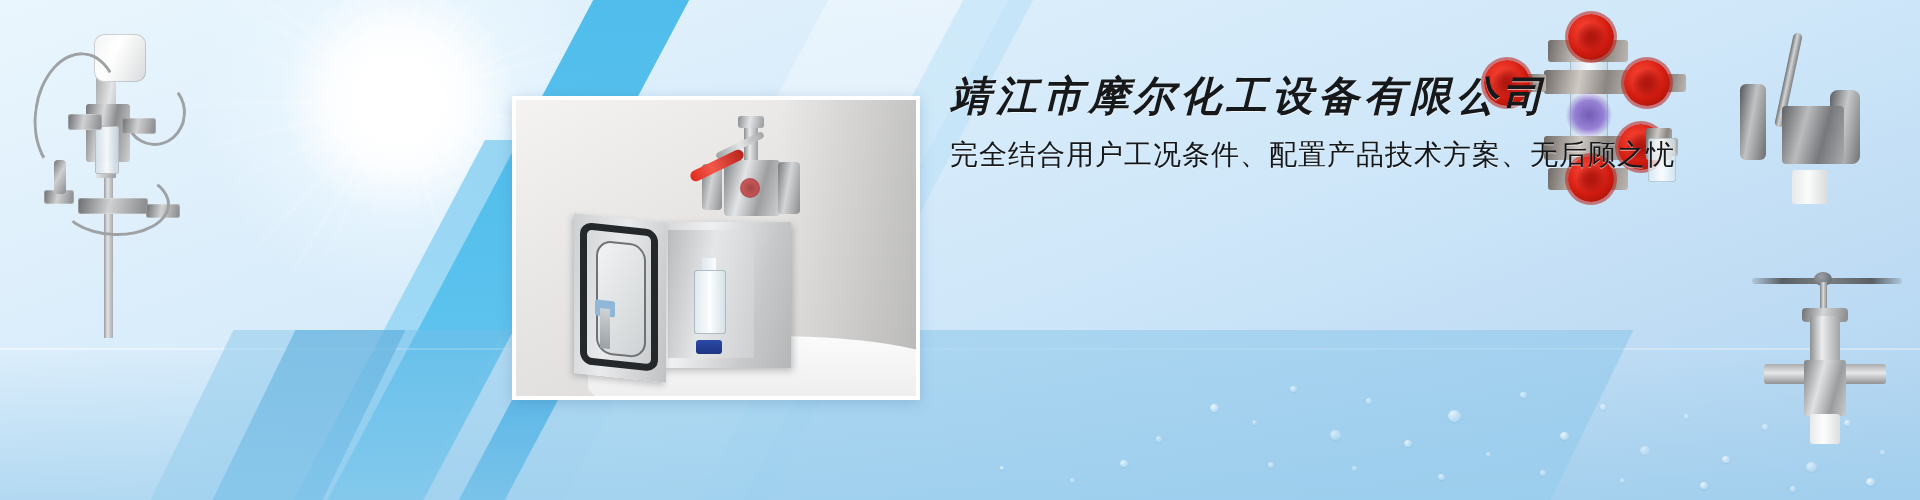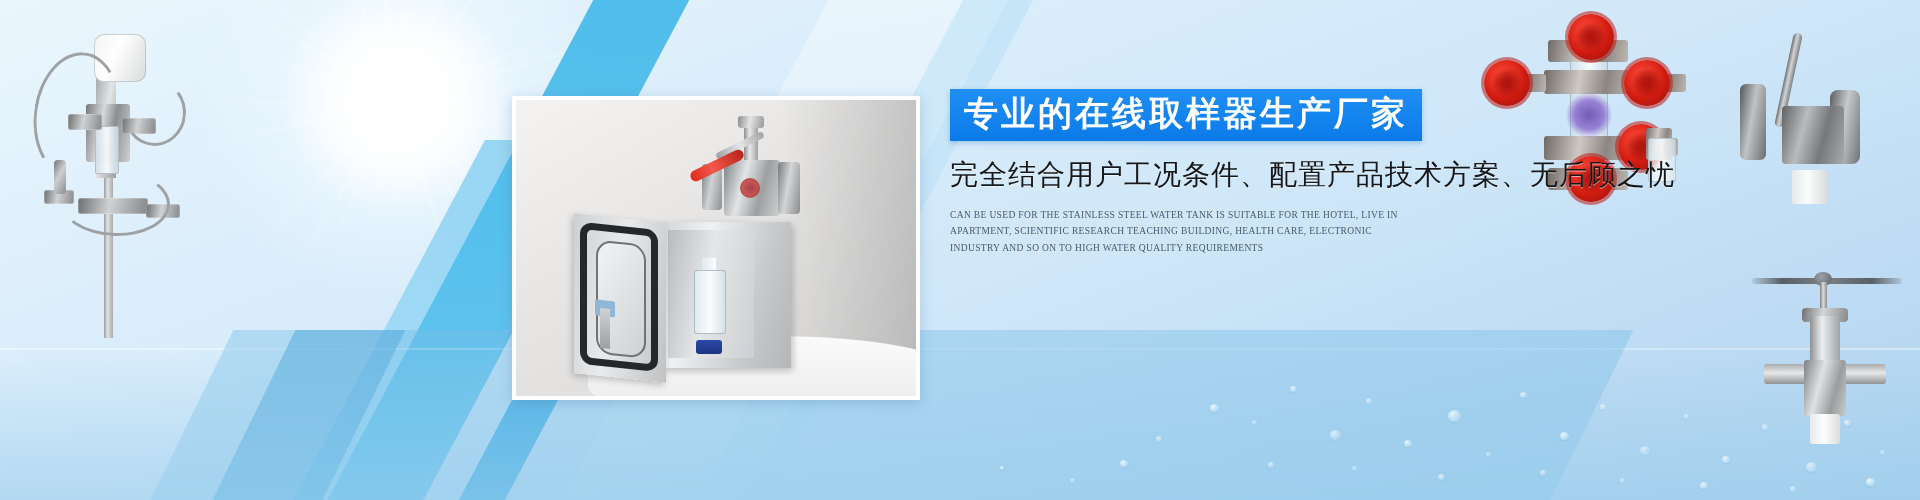--- a/index.html
+++ b/index.html
@@ -380,19 +380,18 @@
     <div class="vg-stem"></div>
     <div class="vg-nut"></div>
     <div class="vg-bonnet"></div>
     <div class="vg-flL"></div>
     <div class="vg-flR"></div>
     <div class="vg-body"></div>
     <div class="vg-outlet"></div>
   </div>
 
   <div class="textblock">
-    <div><span class="headline">专业的在线取样器生产厂家</span></div>
+    <div class="company-title">靖江市摩尔化工设备有限公司</div>
     <div class="subline">完全结合用户工况条件、配置产品技术方案、无后顾之忧</div>
-    <div class="english">CAN BE USED FOR THE STAINLESS STEEL WATER TANK IS SUITABLE FOR THE HOTEL, LIVE IN APARTMENT, SCIENTIFIC RESEARCH TEACHING BUILDING, HEALTH CARE, ELECTRONIC INDUSTRY AND SO ON TO HIGH WATER QUALITY REQUIREMENTS</div>
   </div>
 
 
 </div>
 
 </body></html>

